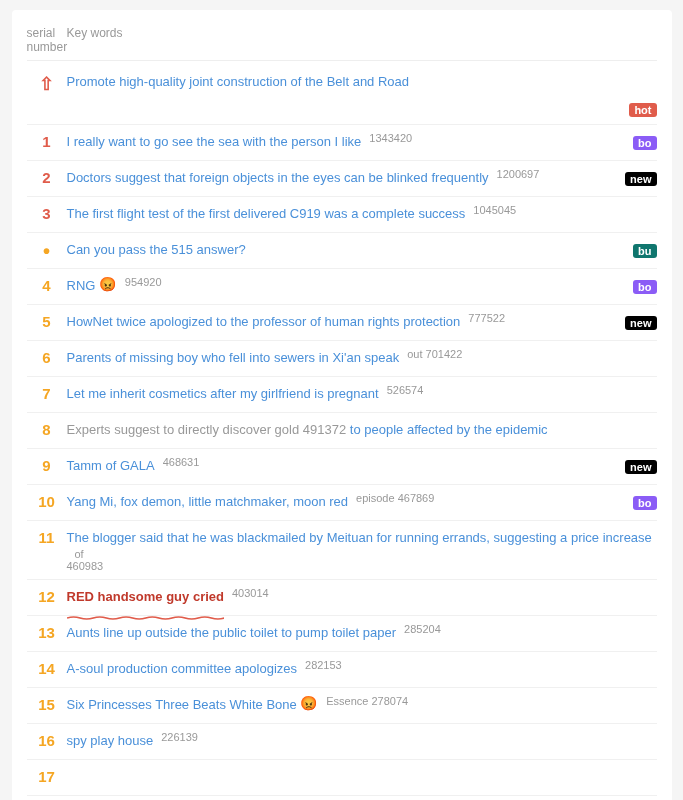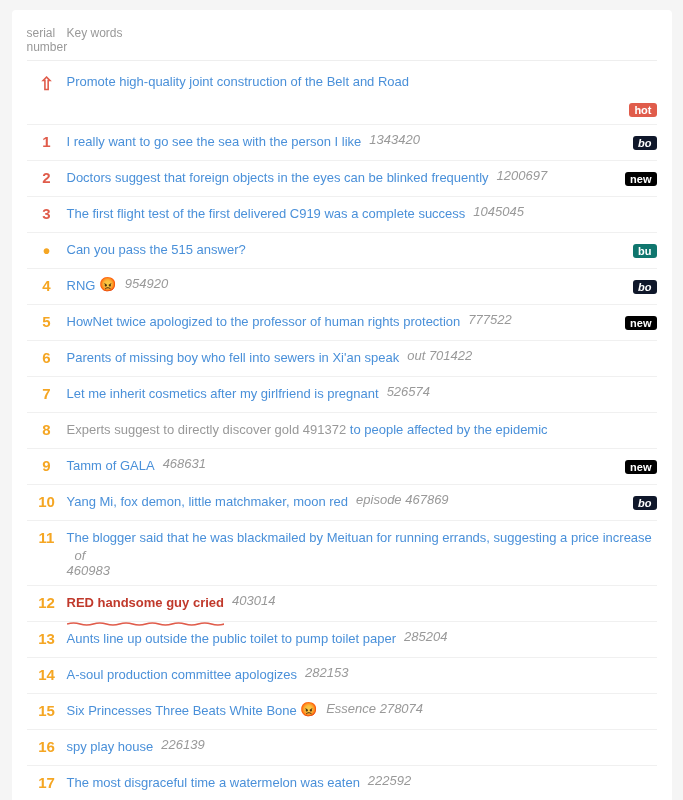--- a/index.html
+++ b/index.html
@@ -63,38 +63,37 @@
       flex-wrap: wrap;
       gap: 0;
     }
     .title {
       font-size: 13px;
       color: #4a90d9;
       line-height: 1.5;
       text-align: center;
     }
     .count {
-      font-size: 13px;
+      font-size: 11px;
       color: #999;
       margin-left: 8px;
       white-space: nowrap;
-      font-style: italic;
     }
     .badge {
       flex-shrink: 0;
       margin-left: 8px;
       font-size: 11px;
       font-weight: bold;
       color: #fff;
       padding: 1px 5px;
       border-radius: 3px;
       align-self: center;
     }
     .badge.hot { background: #e05c4b; margin-top: 31px; }
-    .badge.bo { background: #0f172a; font-style: italic; }
+    .badge.bo { background: #8b5cf6; }
     .badge.new { background: #000000; }
     .badge.bu { background: #0f766e; }
     .emoji {
       font-size: 14px;
       margin-left: 4px;
     }
     .item-12 .title {
       color: #c0392b;
       font-weight: bold;
     }
@@ -245,24 +244,20 @@
       </div>
       <div class="list-item">
         <div class="serial ">16</div>
         <div class="content">
           <span class="title">spy play house</span>
           <span class="count">226139</span>
         </div>
       </div>
       <div class="list-item">
         <div class="serial ">17</div>
-        <div class="content">
-          <span class="title">The most disgraceful time a watermelon was eaten</span>
-          <span class="count">222592</span>
-        </div>
       </div>
       <div class="list-item">
         <div class="serial ">18</div>
         <div class="content">
           <span class="title">AD Auxiliary</span>
           <span class="count">220264</span>
         </div>
         <span class="badge new">new</span>
       </div>
     </div>

